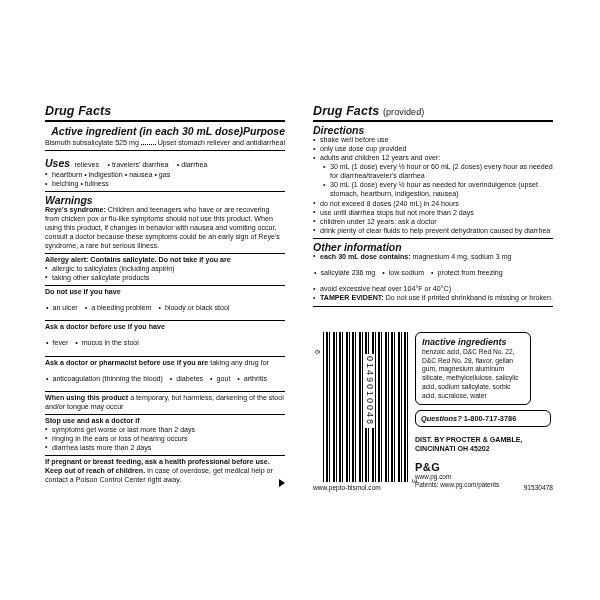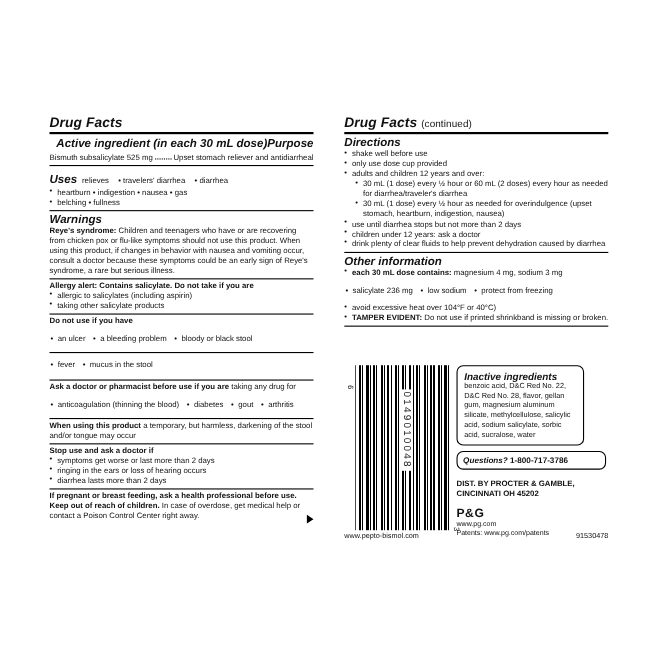--- a/index.html
+++ b/index.html
@@ -207,20 +207,21 @@
 
     <div class="rule"></div>
     <p class="txt bold">Do not use if you have</p>
     <p class="inline-bullets">
       <span class="b">•</span><span>an ulcer</span>
       &nbsp;&nbsp;<span class="b">•</span><span>a bleeding problem</span>
       &nbsp;&nbsp;<span class="b">•</span><span>bloody or black stool</span>
     </p>
 
     <div class="rule"></div>
+    <p class="txt bold">Ask a doctor before use if you have</p>
     <p class="inline-bullets">
       <span class="b">•</span><span>fever</span>
       &nbsp;&nbsp;<span class="b">•</span><span>mucus in the stool</span>
     </p>
 
     <div class="rule"></div>
     <p class="txt"><span class="bold">Ask a doctor or pharmacist before use if you are</span> <span>taking any drug for</span></p>
     <p class="inline-bullets">
       <span class="b">•</span><span>anticoagulation (thinning the blood)</span>
       &nbsp;&nbsp;<span class="b">•</span><span>diabetes</span>
@@ -240,34 +241,35 @@
     </ul>
 
     <div class="rule"></div>
     <p class="txt bold">If pregnant or breast feeding, ask a health professional before use.</p>
     <p class="txt"><span class="bold">Keep out of reach of children.</span> <span>In case of overdose, get medical help or contact a Poison Control Center right away.</span></p>
     <span class="arrow"></span>
   </div>
 </div>
 
 <div class="panel panel-right">
-  <div class="title"><span>Drug Facts</span> <span class="cont">(continued)</span></div>
+  <div class="title"><span>Drug Facts</span> <span class="cont">(provided)</span></div>
   <div class="rule-thick"></div>
 
   <div class="sec-head">Directions</div>
   <ul class="ul">
     <li>shake well before use</li>
     <li>only use dose cup provided</li>
     <li>adults and children 12 years and over:</li>
   </ul>
   <ul class="ul ul-sub" style="margin-left:10px">
     <li>30 mL (1 dose) every ½ hour or 60 mL (2 doses) every hour as needed for diarrhea/traveler's diarrhea</li>
     <li>30 mL (1 dose) every ½ hour as needed for overindulgence (upset stomach, heartburn, indigestion, nausea)</li>
   </ul>
   <ul class="ul">
+    <li>do not exceed 8 doses (240 mL) in 24 hours</li>
     <li>use until diarrhea stops but not more than 2 days</li>
     <li>children under 12 years: ask a doctor</li>
     <li>drink plenty of clear fluids to help prevent dehydration caused by diarrhea</li>
   </ul>
 
   <div class="rule-med"></div>
 
   <div class="sec-head">Other information</div>
   <ul class="ul">
     <li><span class="bold">each 30 mL dose contains:</span> <span>magnesium 4 mg, sodium 3 mg</span></li>

